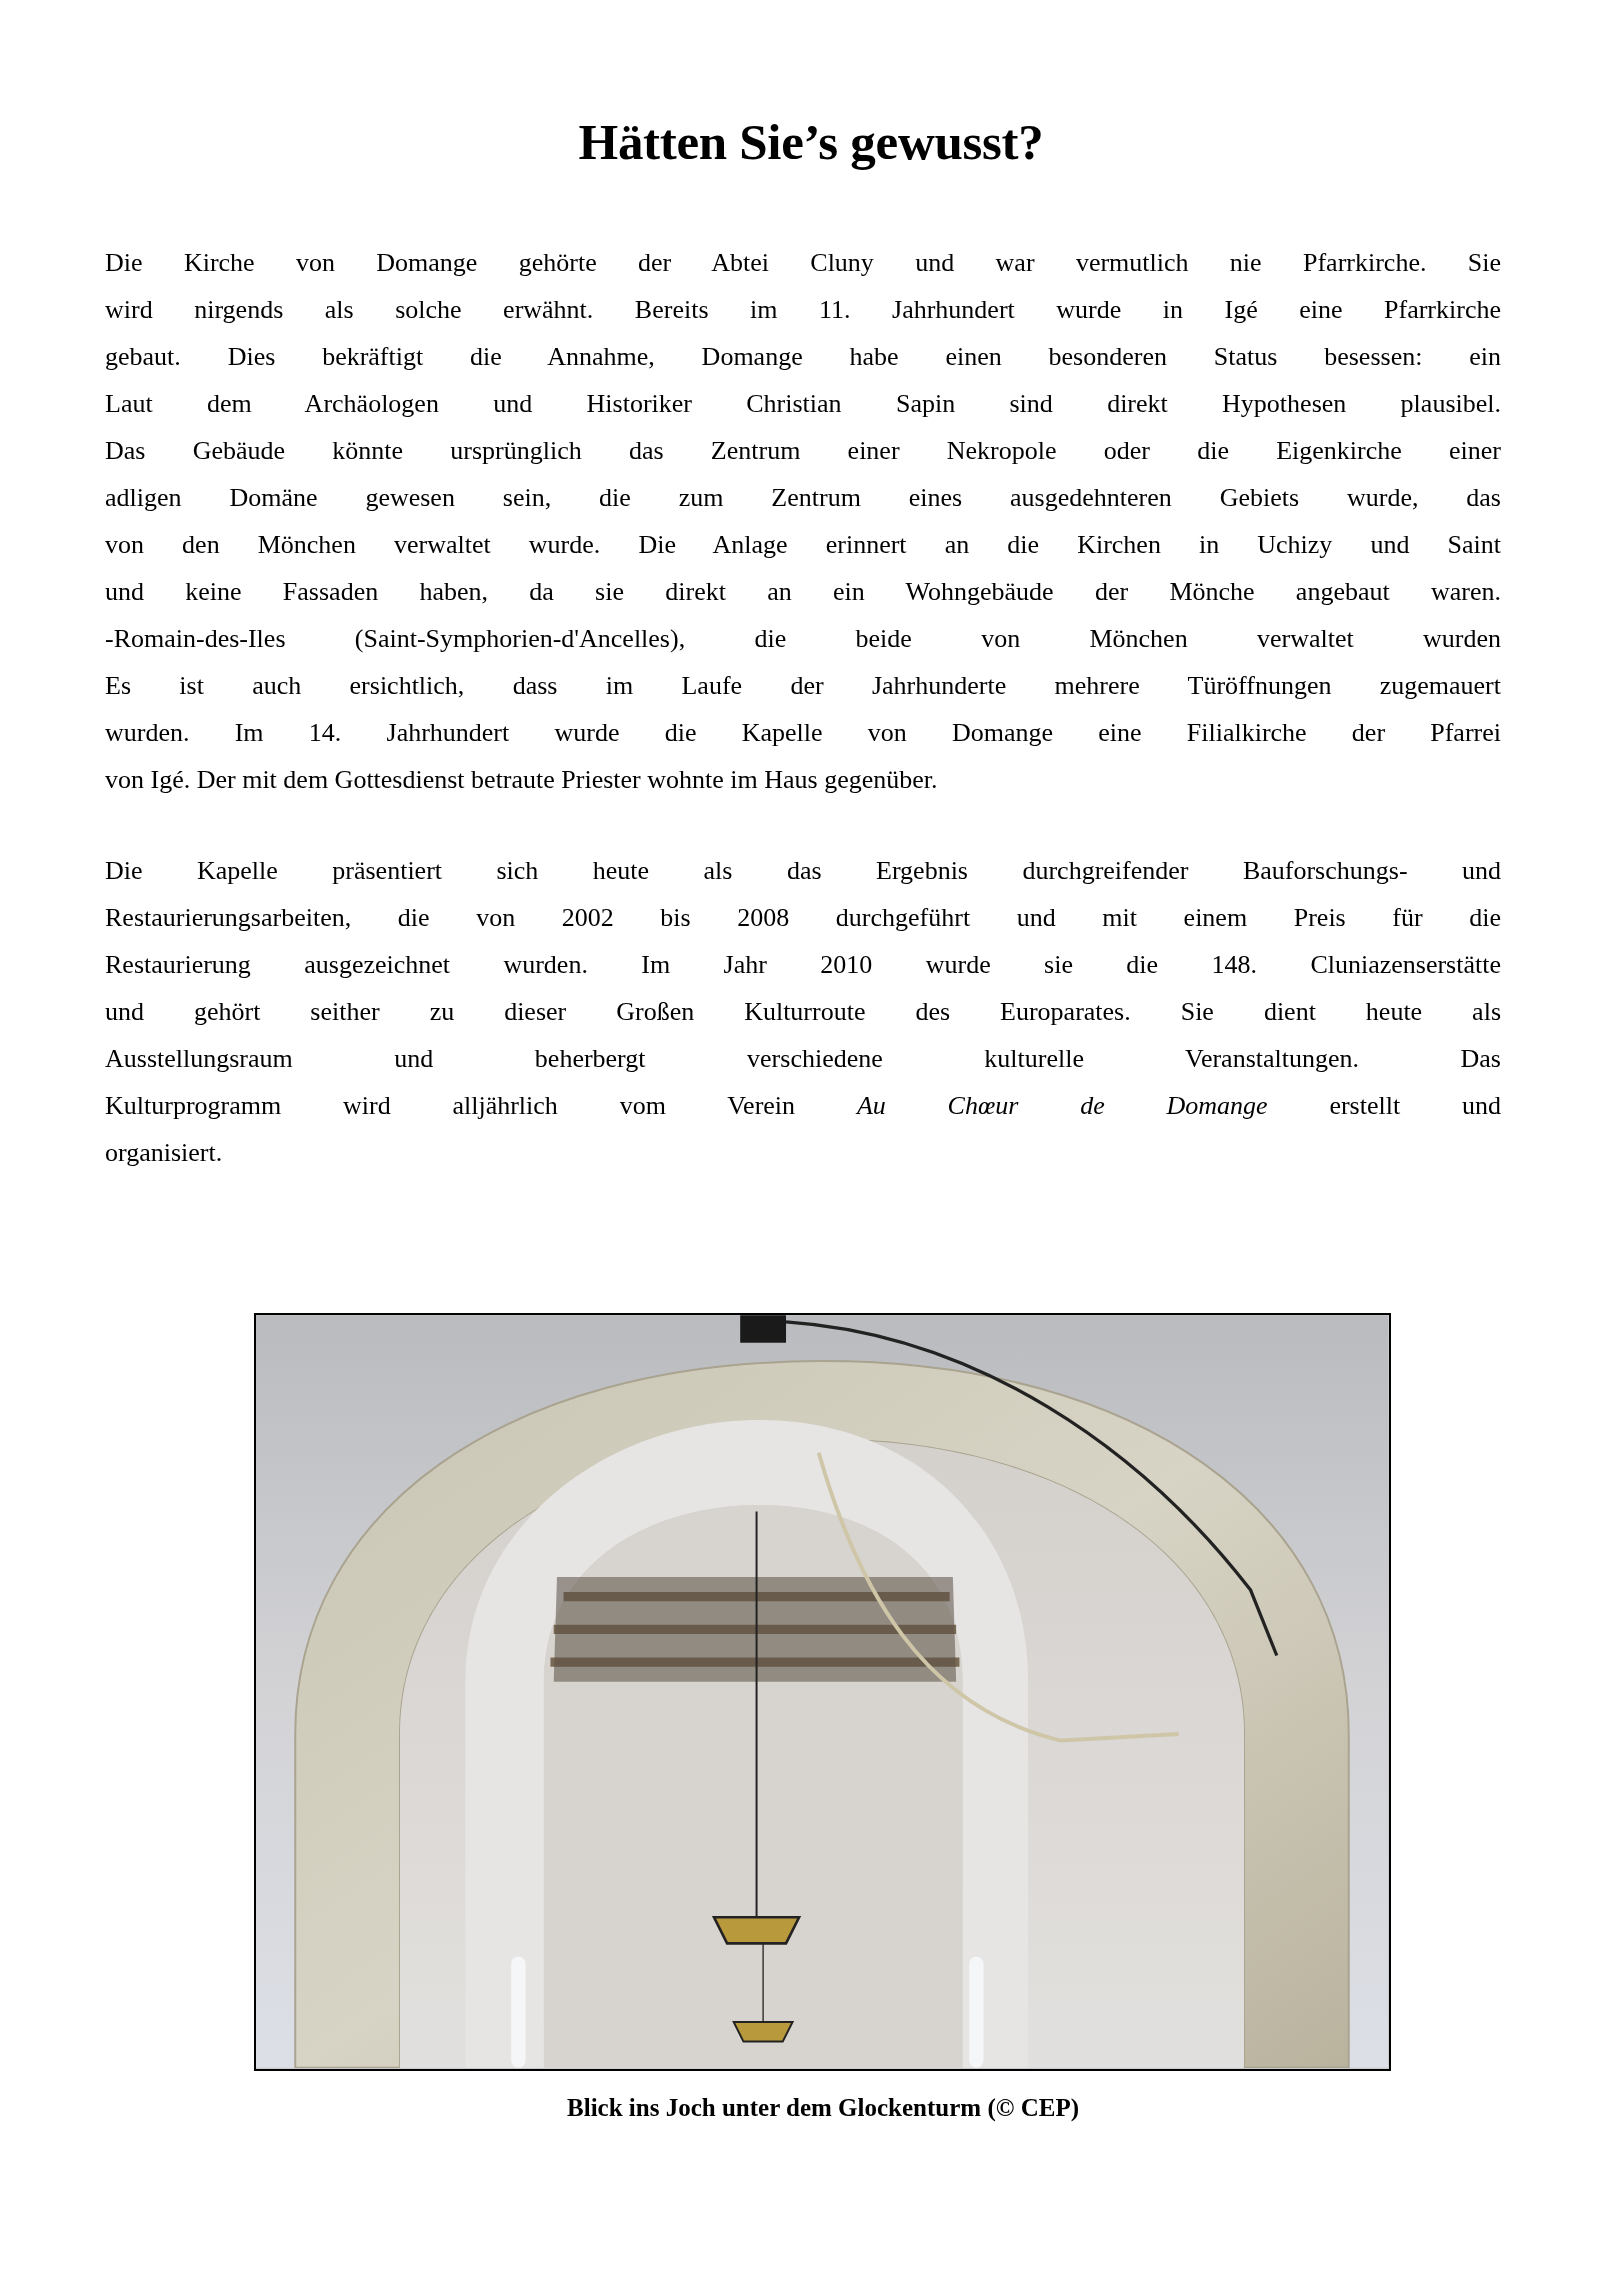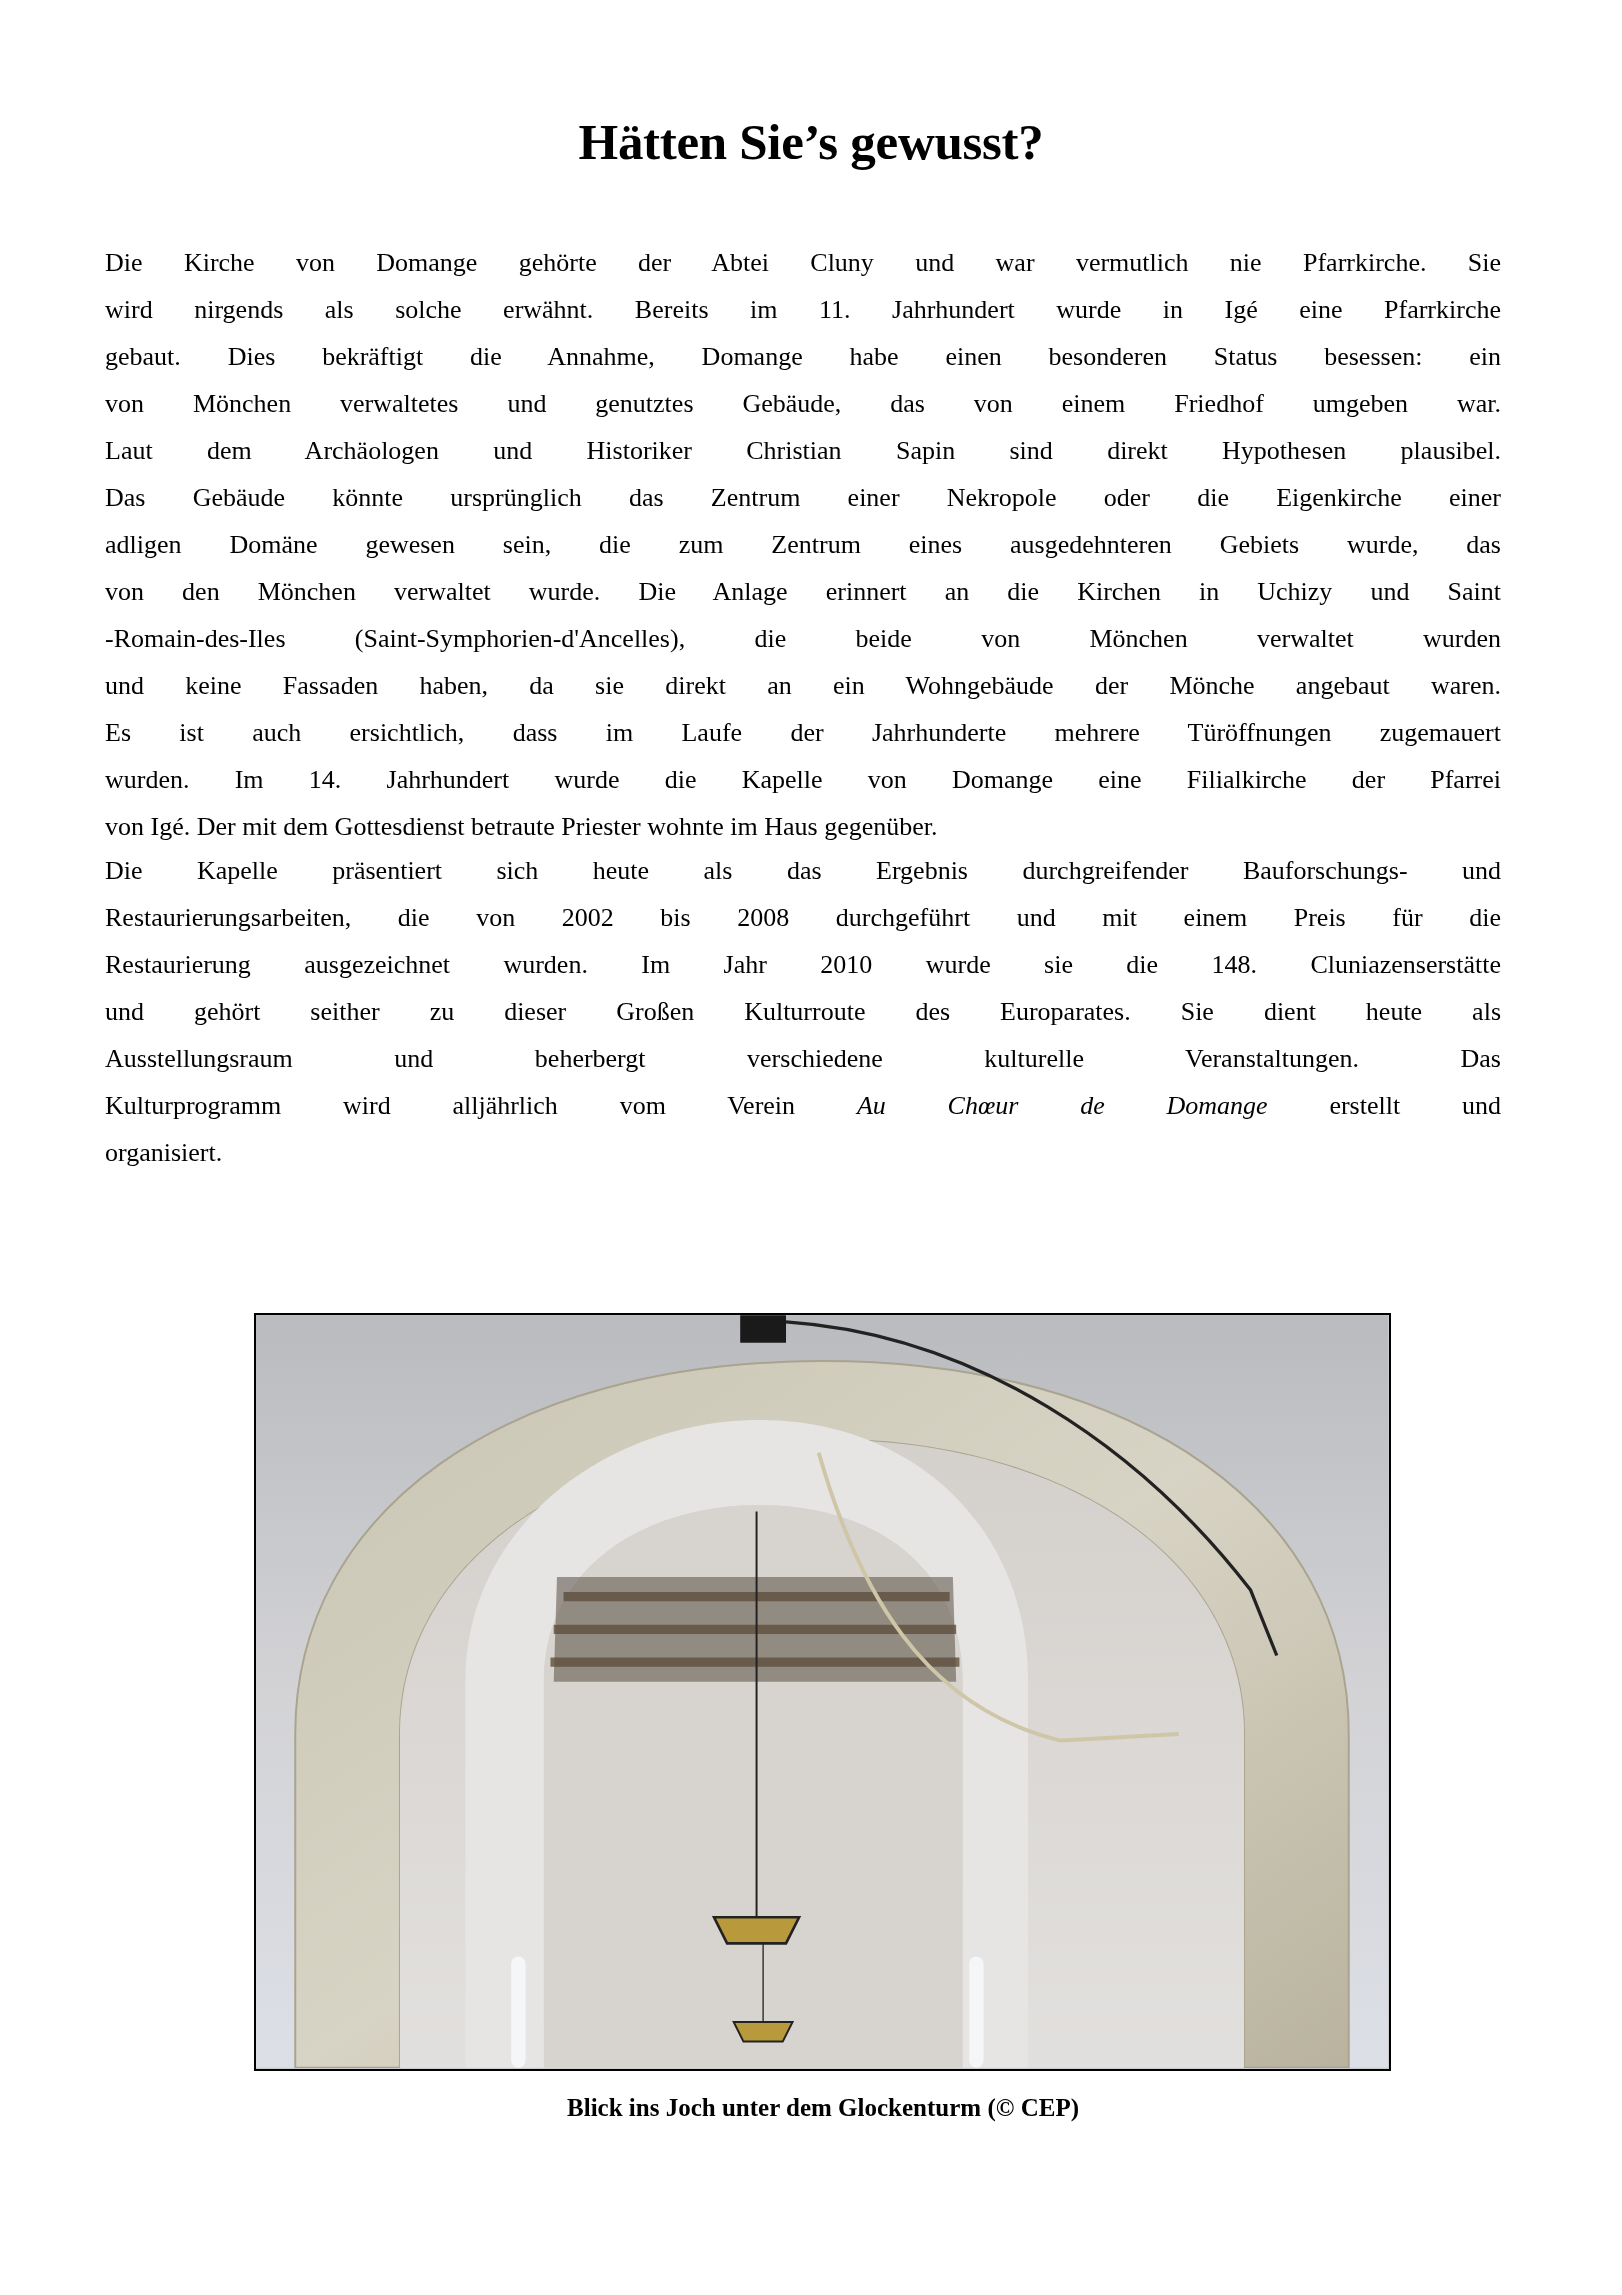--- a/index.html
+++ b/index.html
@@ -20,27 +20,26 @@
 <body>
 
 <div class="page">
 
   <h1 class="title" style="margin:0;">Hätten Sie’s gewusst?</h1>
 
   <div class="body-text para1">
     <span class="line">Die Kirche von Domange gehörte der Abtei Cluny und war vermutlich nie Pfarrkirche. Sie</span>
     <span class="line">wird nirgends als solche erwähnt. Bereits im 11. Jahrhundert wurde in Igé eine Pfarrkirche</span>
     <span class="line">gebaut. Dies bekräftigt die Annahme, Domange habe einen besonderen Status besessen: ein</span>
-    <span class="line">von Mönchen verwaltetes und genutztes Gebäude, das von einem Friedhof umgeben war.</span>
     <span class="line">Laut dem Archäologen und Historiker Christian Sapin sind direkt Hypothesen plausibel.</span>
     <span class="line">Das Gebäude könnte ursprünglich das Zentrum einer Nekropole oder die Eigenkirche einer</span>
     <span class="line">adligen Domäne gewesen sein, die zum Zentrum eines ausgedehnteren Gebiets wurde, das</span>
     <span class="line">von den Mönchen verwaltet wurde. Die Anlage erinnert an die Kirchen in Uchizy und Saint</span>
+    <span class="line">und keine Fassaden haben, da sie direkt an ein Wohngebäude der Mönche angebaut waren.</span>
     <span class="line">-Romain-des-Iles (Saint-Symphorien-d'Ancelles), die beide von Mönchen verwaltet wurden</span>
-    <span class="line">und keine Fassaden haben, da sie direkt an ein Wohngebäude der Mönche angebaut waren.</span>
     <span class="line">Es ist auch ersichtlich, dass im Laufe der Jahrhunderte mehrere Türöffnungen zugemauert</span>
     <span class="line">wurden. Im 14. Jahrhundert wurde die Kapelle von Domange eine Filialkirche der Pfarrei</span>
     <span class="line last">von Igé. Der mit dem Gottesdienst betraute Priester wohnte im Haus gegenüber.</span>
   </div>
 
   <div class="body-text para2">
     <span class="line">Die Kapelle präsentiert sich heute als das Ergebnis durchgreifender Bauforschungs- und</span>
     <span class="line">Restaurierungsarbeiten, die von 2002 bis 2008 durchgeführt und mit einem Preis für die</span>
     <span class="line">Restaurierung ausgezeichnet wurden. Im Jahr 2010 wurde sie die 148. Cluniazenserstätte</span>
     <span class="line">und gehört seither zu dieser Großen Kulturroute des Europarates. Sie dient heute als</span>

